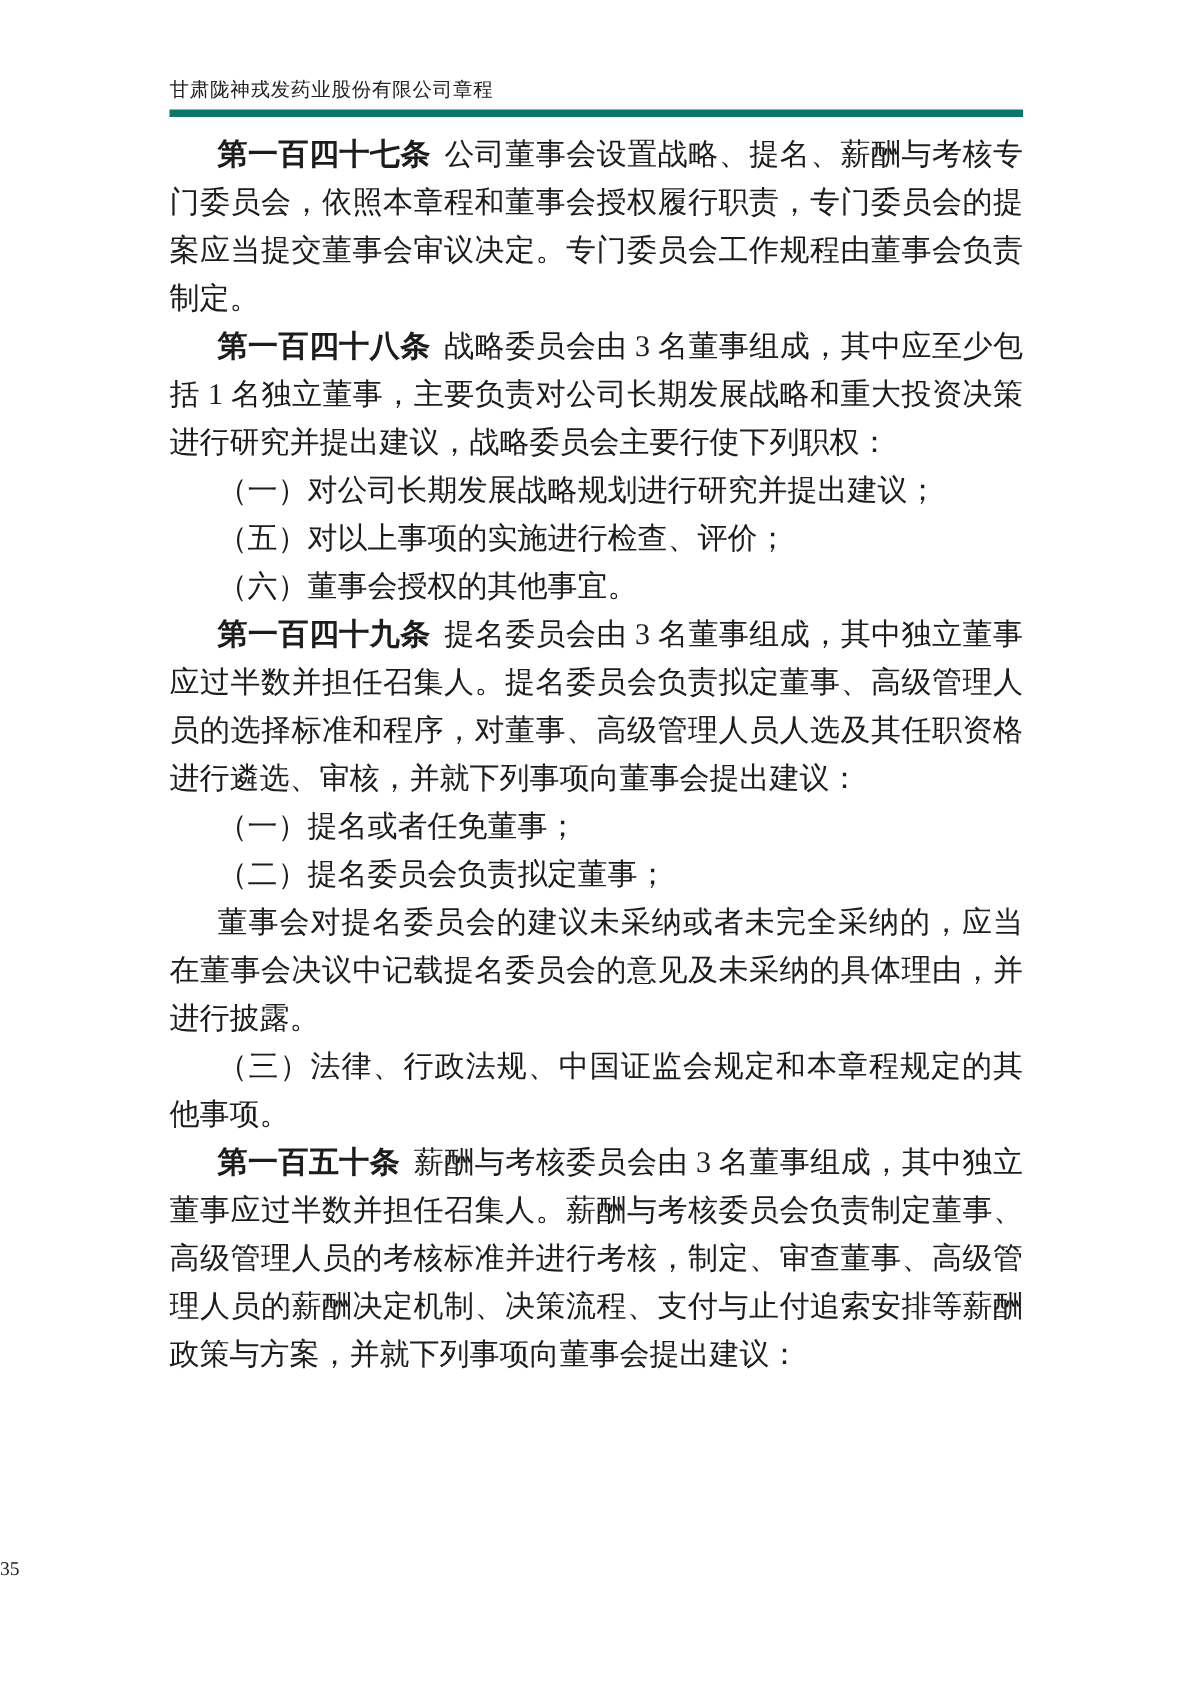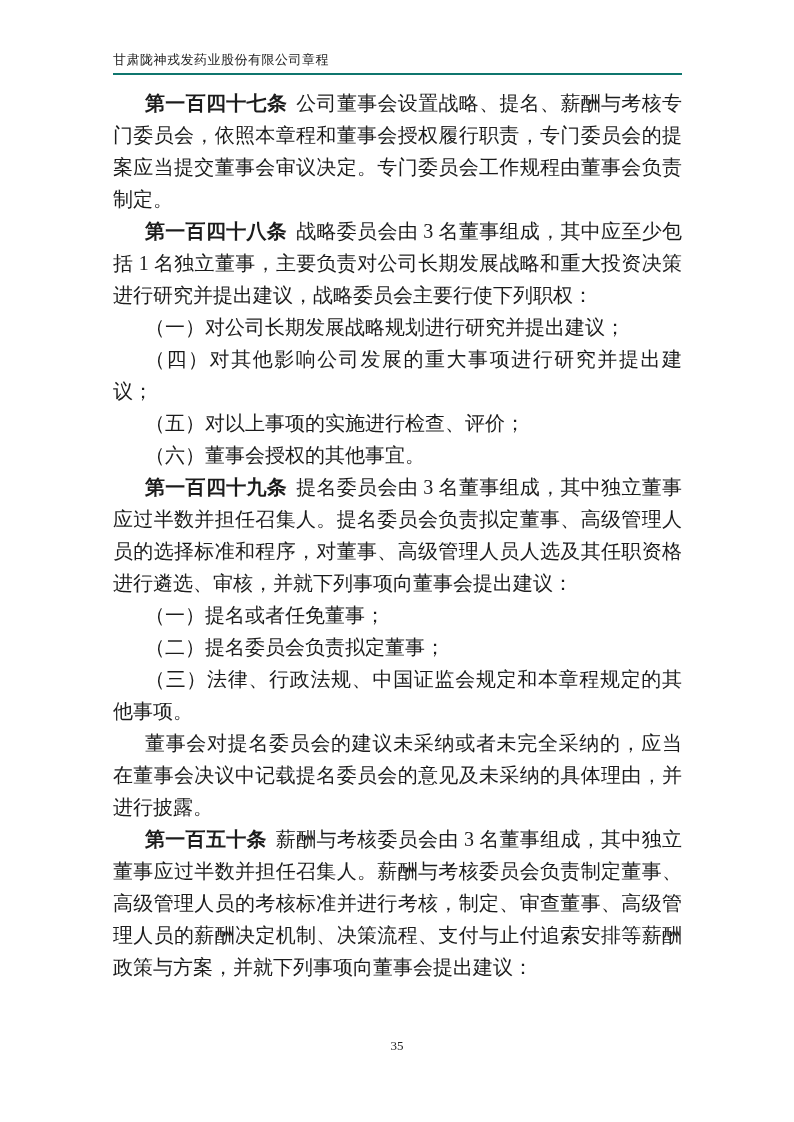--- a/index.html
+++ b/index.html
@@ -17,21 +17,21 @@
     font-family: "Liberation Serif", "DejaVu Serif", serif;
     color: #1c1c1c;
     overflow: hidden;
   }
   .running-header {
     position: absolute;
     left: 113px;
     right: 112px;
     top: 52px;
     padding-bottom: 5px;
-    border-bottom: 2px solid #0f766e;
+    border-bottom: 5px solid #0f766e;
     font-size: 13px;
     line-height: 16px;
     color: #222222;
     letter-spacing: 0.5px;
   }
   .doc-body {
     position: absolute;
     left: 113px;
     right: 112px;
     top: 87px;
@@ -48,21 +48,21 @@
     font-weight: 700;
   }
   .article-no:not(:empty) {
     margin-right: 9px;
   }
   .page-footer {
     position: absolute;
     left: 0;
     right: 0;
     top: 1038px;
-    text-align: center;
+    text-align: left;
     font-size: 13px;
     color: #222222;
   }
 </style>
 </head>
 <body>
 
 <div class="page">
 
   <div class="running-header">
@@ -71,35 +71,34 @@
 
   <div class="doc-body">
     <p class="para"><span class="article-no">第一百四十七条</span><span>公司董事会设置战略、提名、薪酬与考核专门委员会，依照本章程和董事会授权履行职责，专门委员会的提案应当提交董事会审议决定。专门委员会工作规程由董事会负责制定。</span></p>
 
     <p class="para"><span class="article-no">第一百四十八条</span><span>战略委员会由 3 名董事组成，其中应至少包括 1 名独立董事，主要负责对公司长期发展战略和重大投资决策进行研究并提出建议，战略委员会主要行使下列职权：</span></p>
 
     <p class="para"><span class="article-no"></span><span>（一）对公司长期发展战略规划进行研究并提出建议；</span></p>
 
 
 
-    <p class="para"><span class="article-no"></span><span>（四）对其他影响公司发展的重大事项进行研究并提出建议；</span></p>
 
     <p class="para"><span class="article-no"></span><span>（五）对以上事项的实施进行检查、评价；</span></p>
 
     <p class="para"><span class="article-no"></span><span>（六）董事会授权的其他事宜。</span></p>
 
     <p class="para"><span class="article-no">第一百四十九条</span><span>提名委员会由 3 名董事组成，其中独立董事应过半数并担任召集人。提名委员会负责拟定董事、高级管理人员的选择标准和程序，对董事、高级管理人员人选及其任职资格进行遴选、审核，并就下列事项向董事会提出建议：</span></p>
 
     <p class="para"><span class="article-no"></span><span>（一）提名或者任免董事；</span></p>
 
     <p class="para"><span class="article-no"></span><span>（二）提名委员会负责拟定董事；</span></p>
 
+    <p class="para"><span class="article-no"></span><span>董事会对提名委员会的建议未采纳或者未完全采纳的，应当在董事会决议中记载提名委员会的意见及未采纳的具体理由，并进行披露。</span></p>
+
     <p class="para"><span class="article-no"></span><span>（三）法律、行政法规、中国证监会规定和本章程规定的其他事项。</span></p>
-
-    <p class="para"><span class="article-no"></span><span>董事会对提名委员会的建议未采纳或者未完全采纳的，应当在董事会决议中记载提名委员会的意见及未采纳的具体理由，并进行披露。</span></p>
 
     <p class="para"><span class="article-no">第一百五十条</span><span>薪酬与考核委员会由 3 名董事组成，其中独立董事应过半数并担任召集人。薪酬与考核委员会负责制定董事、高级管理人员的考核标准并进行考核，制定、审查董事、高级管理人员的薪酬决定机制、决策流程、支付与止付追索安排等薪酬政策与方案，并就下列事项向董事会提出建议：</span></p>
 
   </div>
 
   <div class="page-footer">
     <span>35</span>
   </div>
 
 </div>

